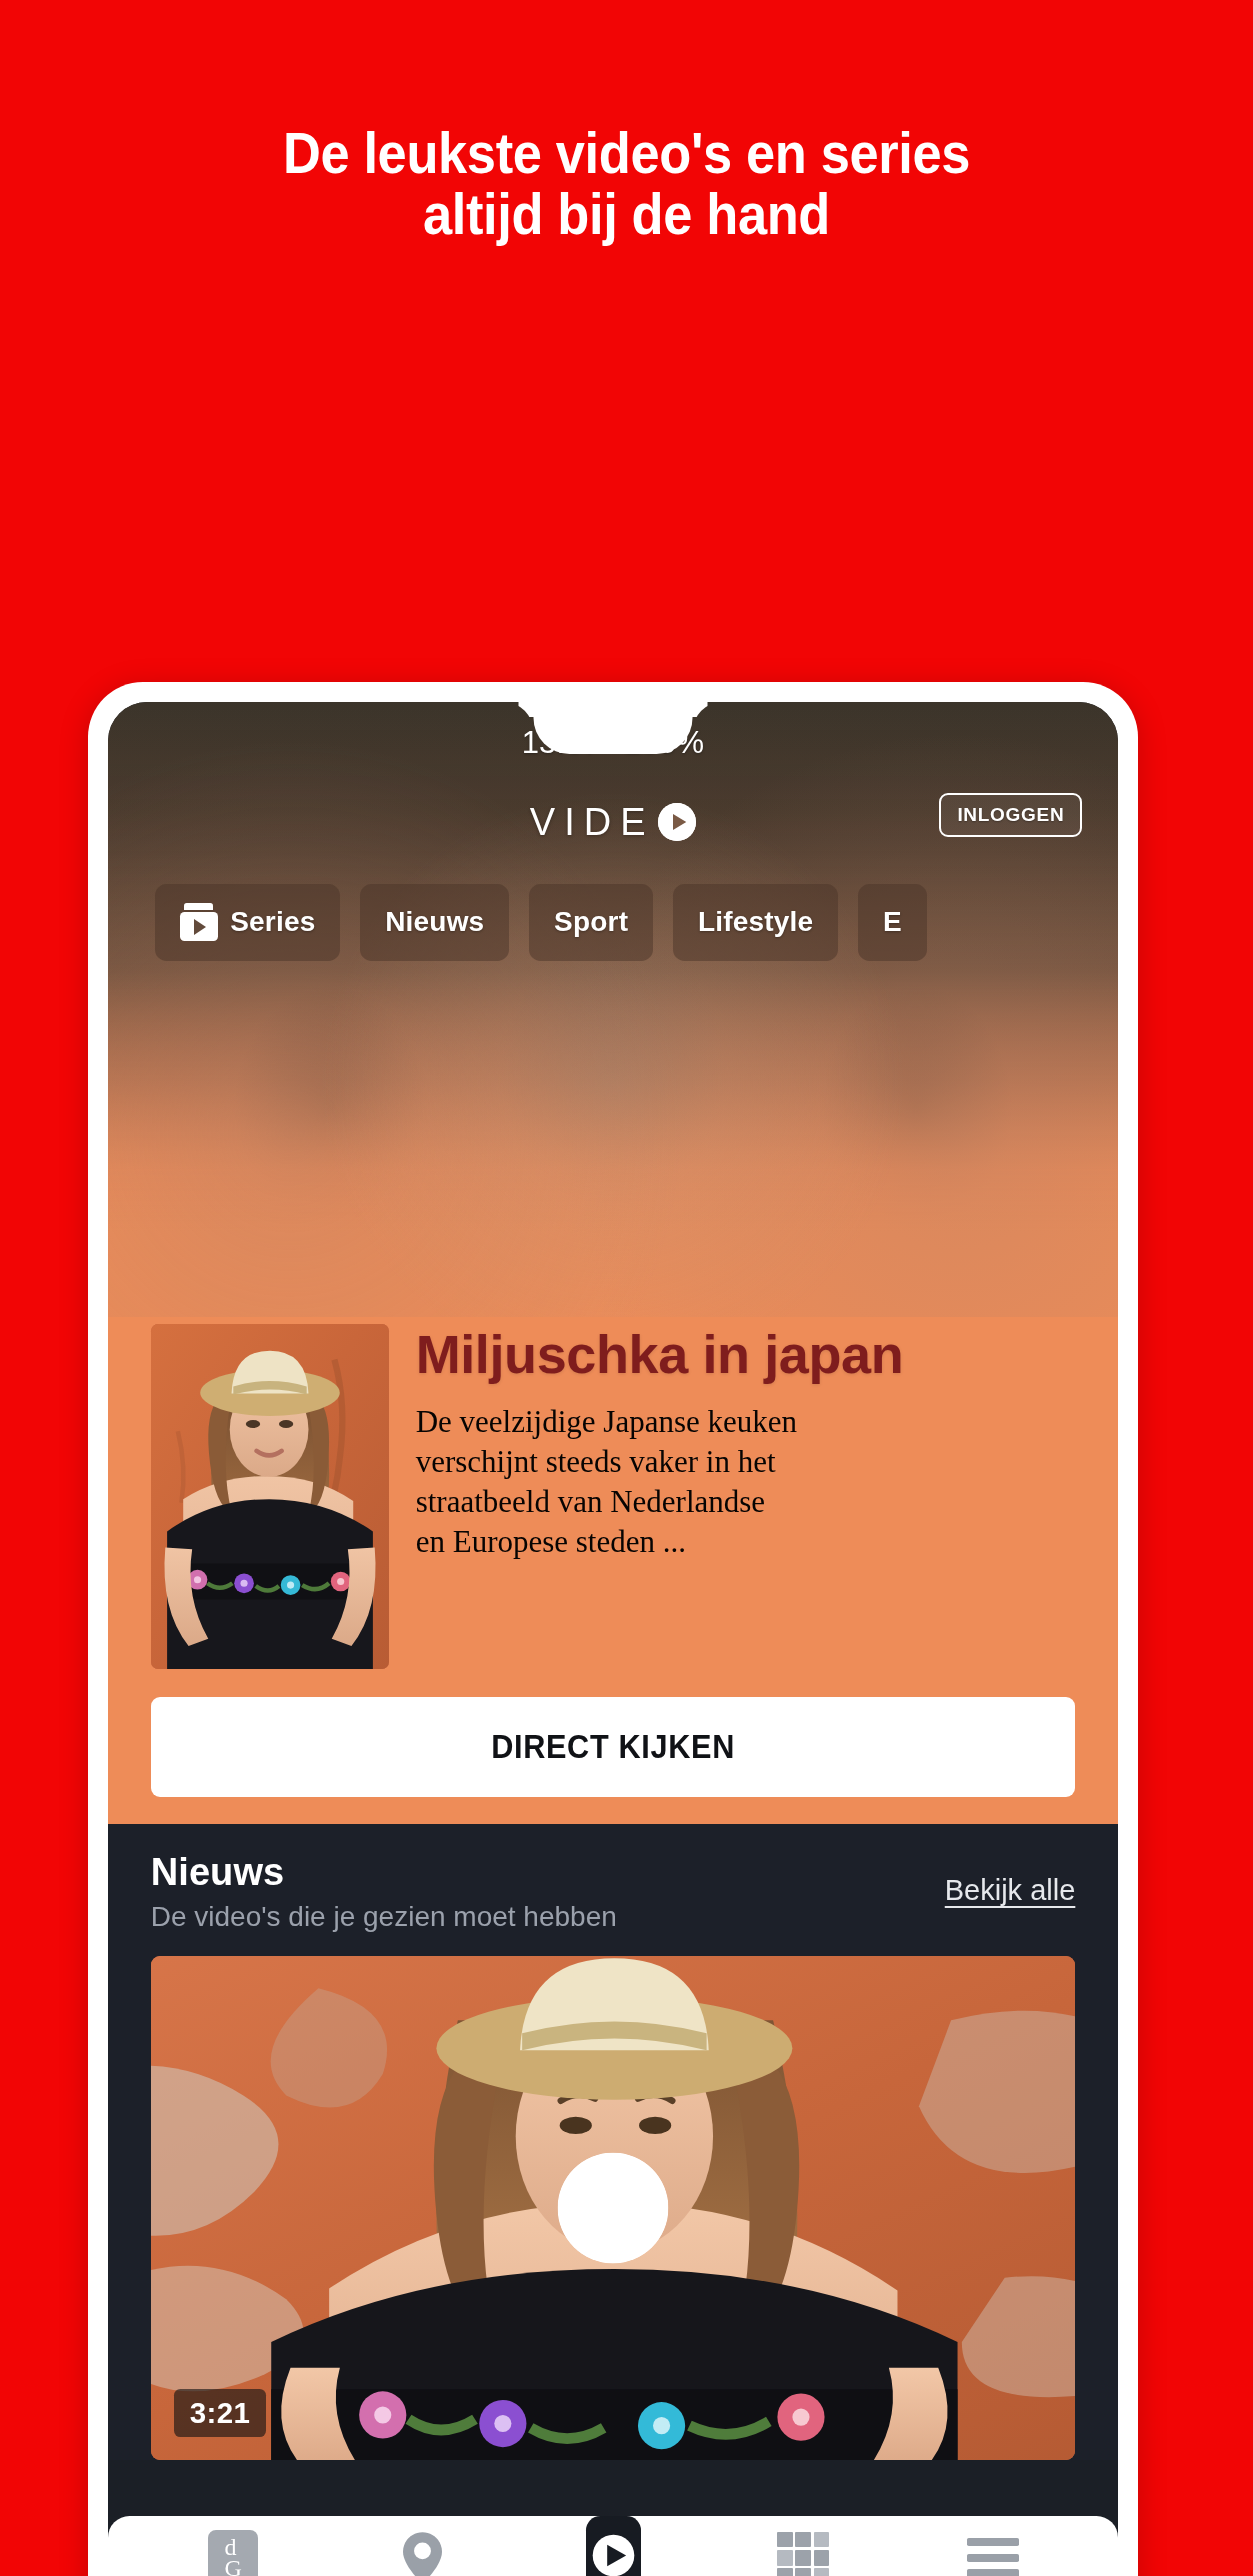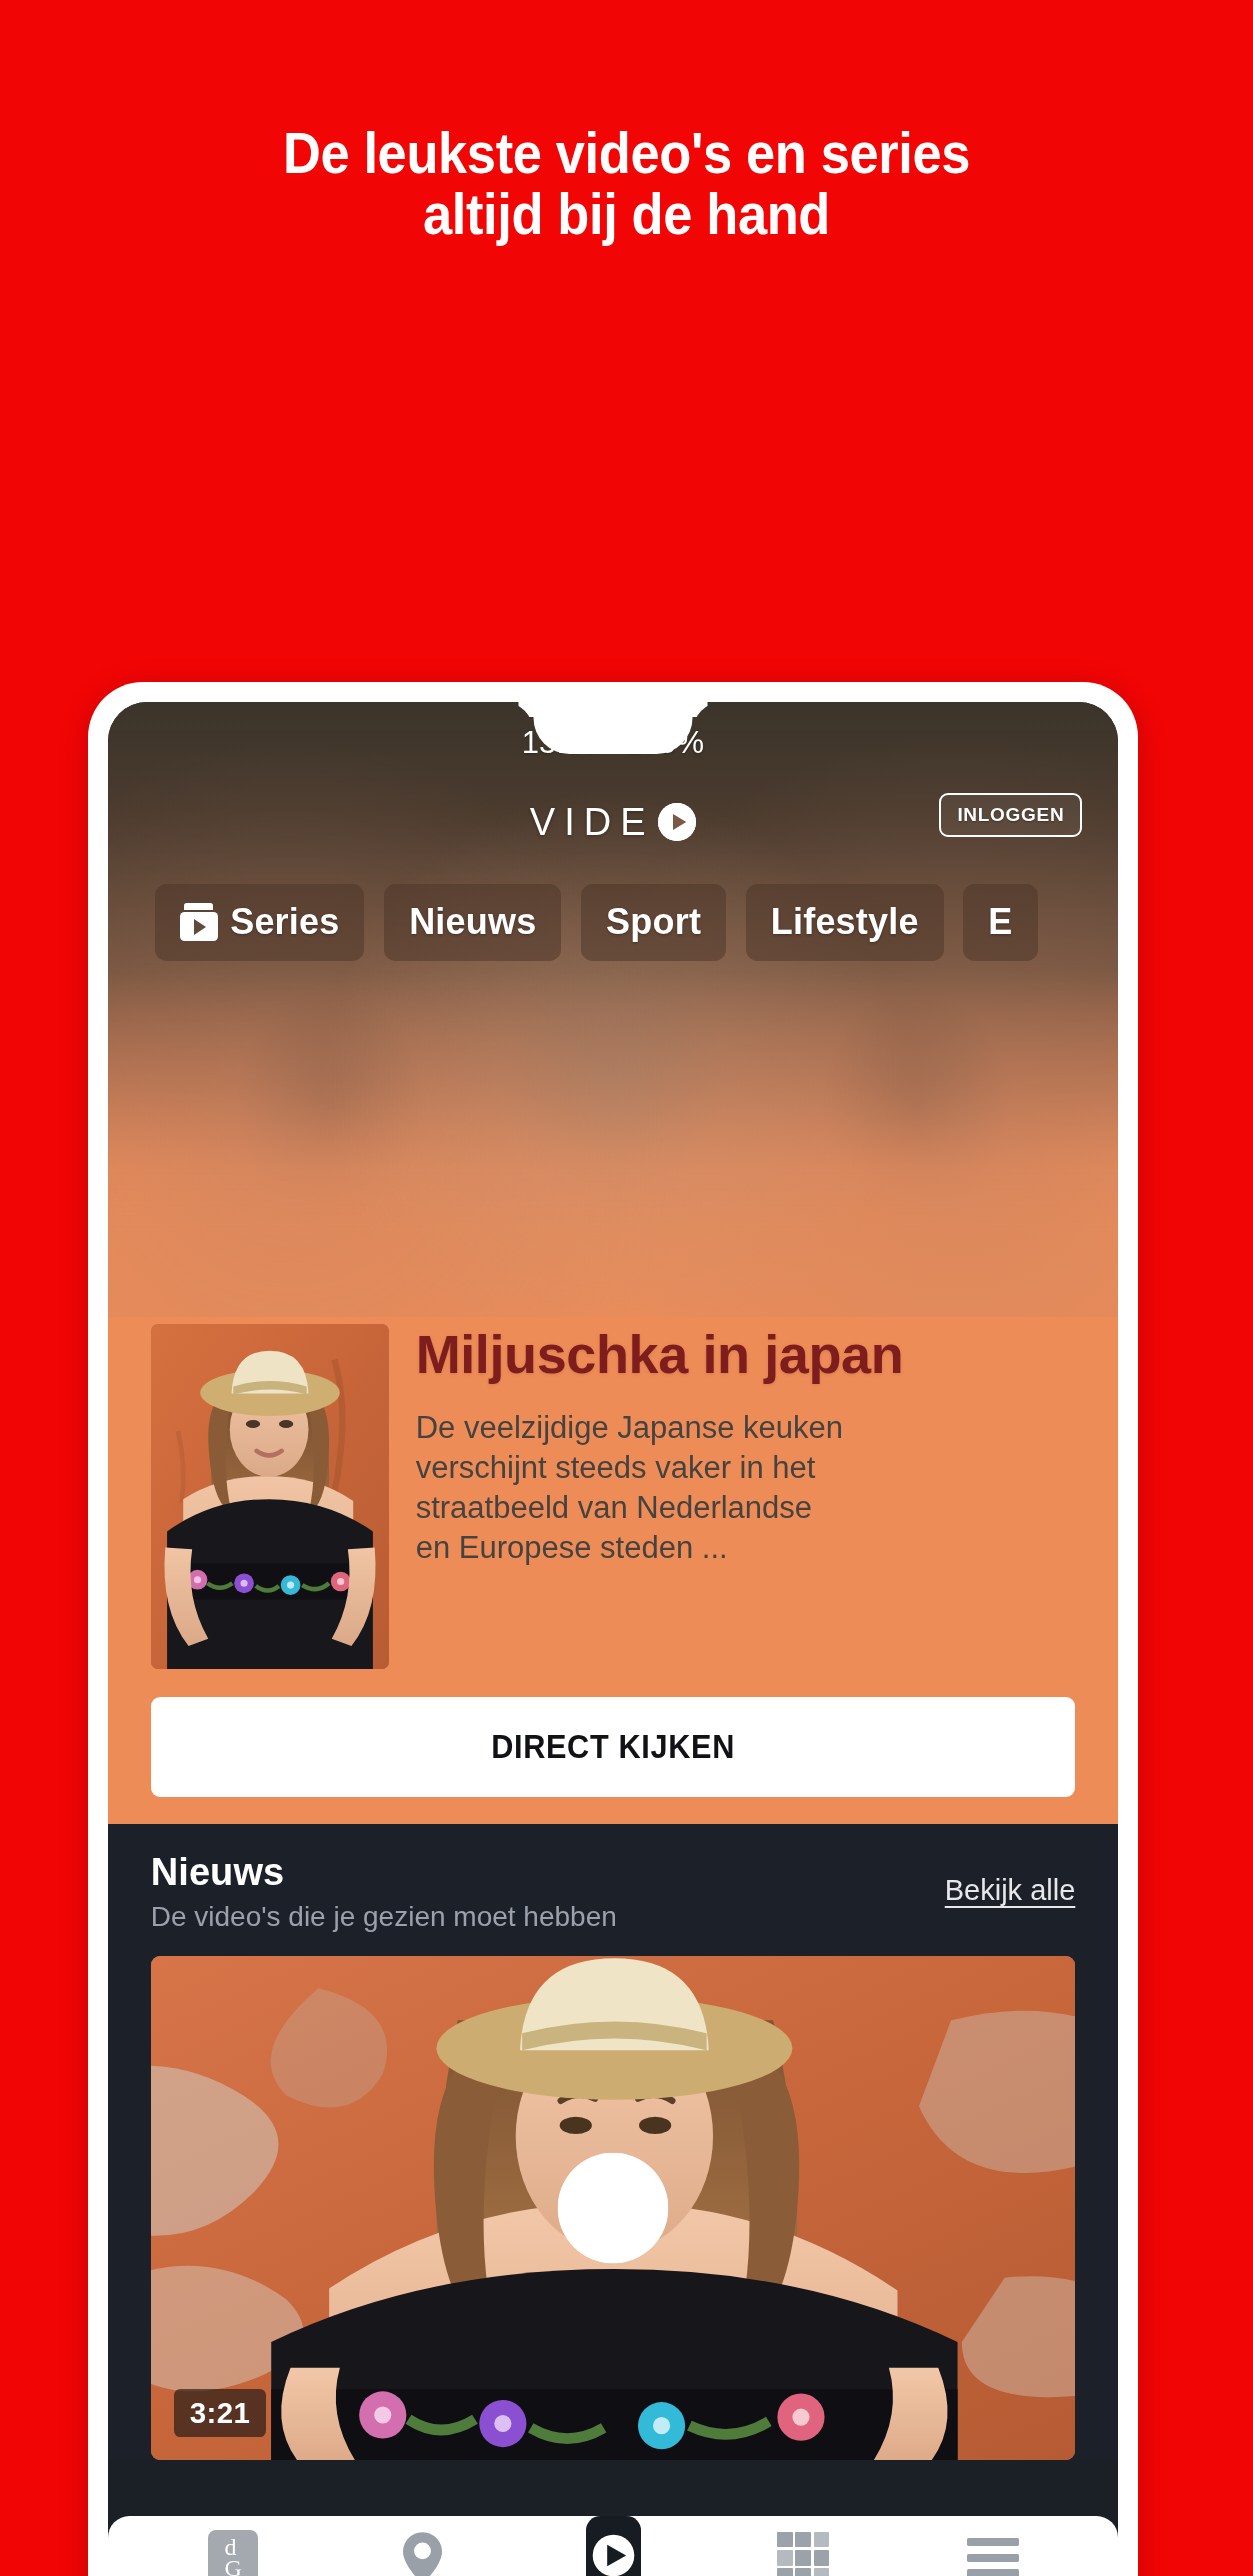--- a/index.html
+++ b/index.html
@@ -196,21 +196,21 @@
   .chip {
     flex: 0 0 auto;
     display: flex;
     align-items: center;
     gap: 12.5px;
     height: 77px;
     padding: 0 25px;
     border-radius: 11.6px;
     background: rgba(74,52,40,0.50);
     color: #FFFFFF;
-    font-size: 36px;
+    font-size: 28px;
     font-weight: 700;
     letter-spacing: 0.2px;
     text-shadow: 0 0.9px 2.7px rgba(0,0,0,0.32);
     white-space: nowrap;
   }
   .chip-series-icon {
     position: relative;
     width: 38px;
     height: 38px;
     flex: 0 0 auto;
@@ -263,27 +263,28 @@
   .featured-text { flex: 1 1 auto; min-width: 0; padding-top: 1.8px; }
   .featured-title {
     color: #7f1d1d;
     font-size: 54px;
     line-height: 1.07;
     font-weight: 700;
     letter-spacing: -0.4px;
     text-shadow: 0 0.9px 3.6px rgba(0,0,0,0.12);
   }
   .featured-desc {
-    margin-top: 25px;
-    color: #404040;
+    margin-top: 19px;
+    color: #000000;
     font-size: 31px;
     line-height: 1.29;
     font-weight: 400;
     opacity: 0.97;
     white-space: pre-line;
+    font-family: Liberation Serif, serif;
   }
 
   .direct-btn {
     margin-top: 28px;
     height: 100px;
     background: #FFFFFF;
     border-radius: 9px;
     display: flex;
     align-items: center;
     justify-content: center;

